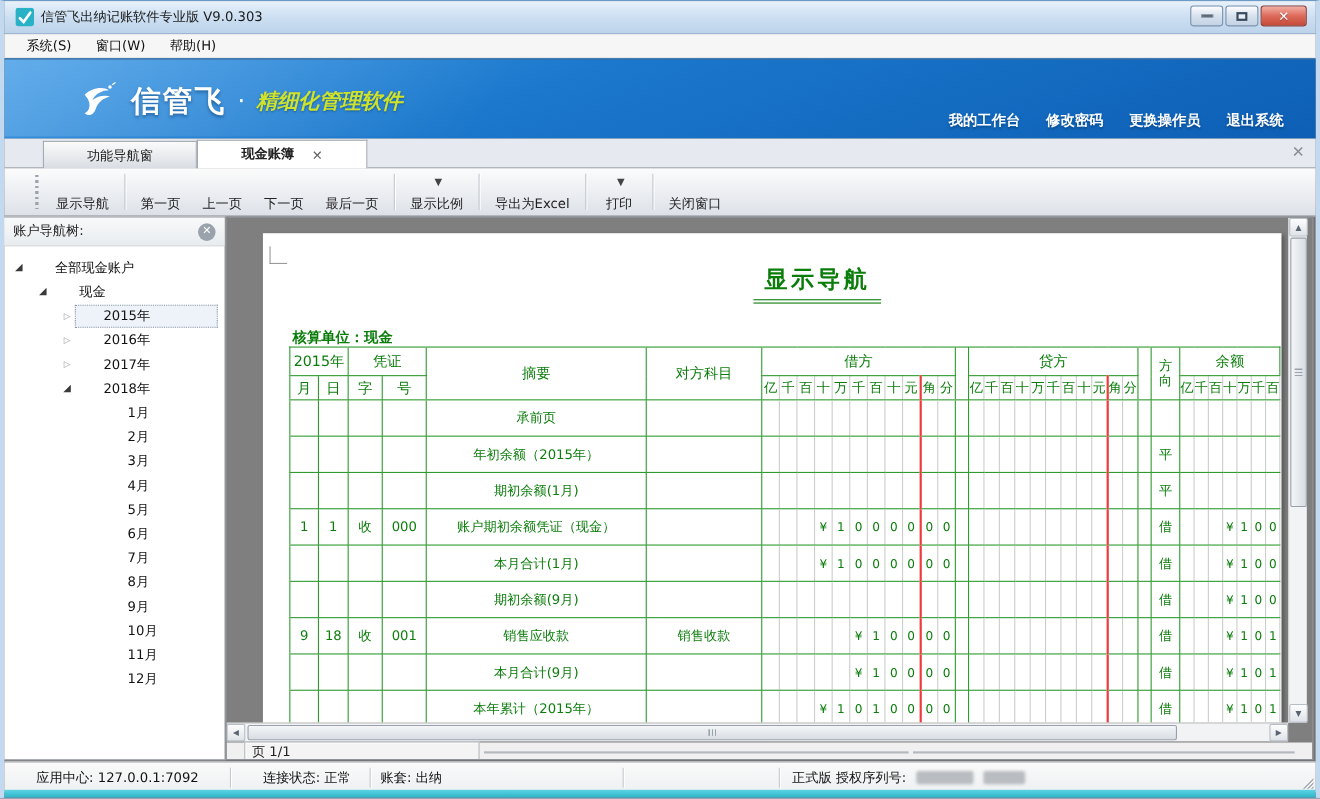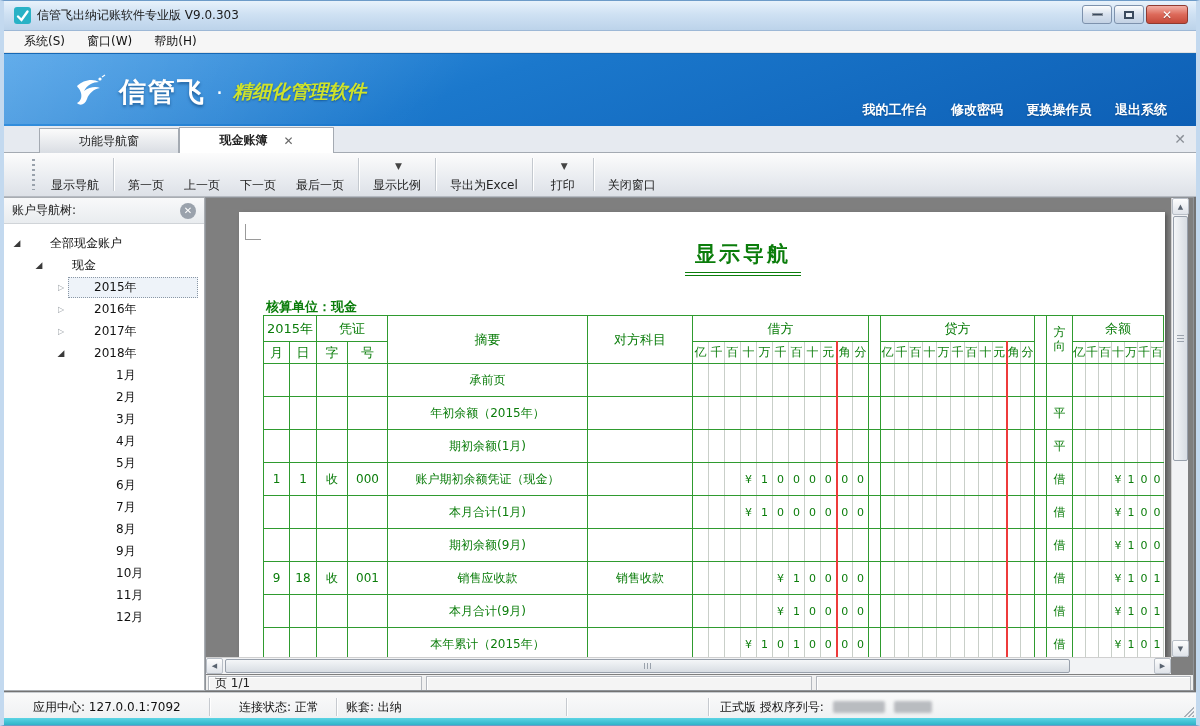--- a/index.html
+++ b/index.html
@@ -109,21 +109,21 @@
      color:#5a6470; font-size:7px; display:flex; align-items:center; justify-content:center; cursor:pointer;}
   .vthumb { position:absolute; left:1px; top:18px; width:15px; height:245px; border:1px solid #98a0ab; border-radius:2px;
      background:linear-gradient(90deg,#f4f6f8,#d8dde3); cursor:grab;}
   .vthumb:after { content:""; position:absolute; left:3px; right:3px; top:50%; height:7px; margin-top:-4px;
      background:repeating-linear-gradient(#9aa2ac 0 1px, transparent 1px 3px); }
   .hscroll { position:absolute; left:0; top:459px; right:22px; height:17px; background:#f2f3f5; border-top:1px solid #d0d0d0;}
   .hthumb { position:absolute; left:19px; top:1px; width:845px; height:14px; border:1px solid #98a0ab; border-radius:2px;
      background:linear-gradient(#f4f6f8,#d8dde3); cursor:grab;}
   .hthumb:after { content:""; position:absolute; top:3px; bottom:3px; left:50%; width:7px; margin-left:-4px;
      background:repeating-linear-gradient(90deg,#9aa2ac 0 1px, transparent 1px 3px); }
-  .pagerstrip { position:absolute; left:0; right:0; top:477px; height:17px; background:#f0f0f0; display:flex; gap:4px; padding:1px 2px;}
+  .pagerstrip { position:absolute; left:0; right:0; top:477px; height:17px; background:#f0f0f0; display:flex; gap:4px; padding:1px 16px;align-items:center;}
   .pbox { border:1px solid #b4b8be; background:#f4f4f4; box-shadow:inset 1px 1px 0 #ffffff; color:#222; display:flex; align-items:center; padding:0 6px;}
   .pbox.b1 { width:214px; } .pbox.b2 { width:386px; } .pbox.b3 { flex:1; }
 
   
   .statusbar { position:absolute; left:0; right:0; top:691px; height:28px; background:linear-gradient(#fafafa,#eef0f2); border-top:1px solid #c8ccd0;}
   .sitem { position:absolute; top:0; height:28px; display:flex; align-items:center; gap:5px; color:#111; font-size:12px; white-space:nowrap;}
   .ssep { position:absolute; top:5px; width:1px; height:18px; background:#c6cacf; box-shadow:1px 0 0 #fff; }
   .sicon { width:16px; height:16px; display:inline-flex; }
   .redact { display:inline-block; height:12px; border-radius:2px; background:#b9bcc0; filter:blur(1.5px); margin-left:4px;}
   .grip2 { position:absolute; right:2px; bottom:3px; width:12px; height:12px;

